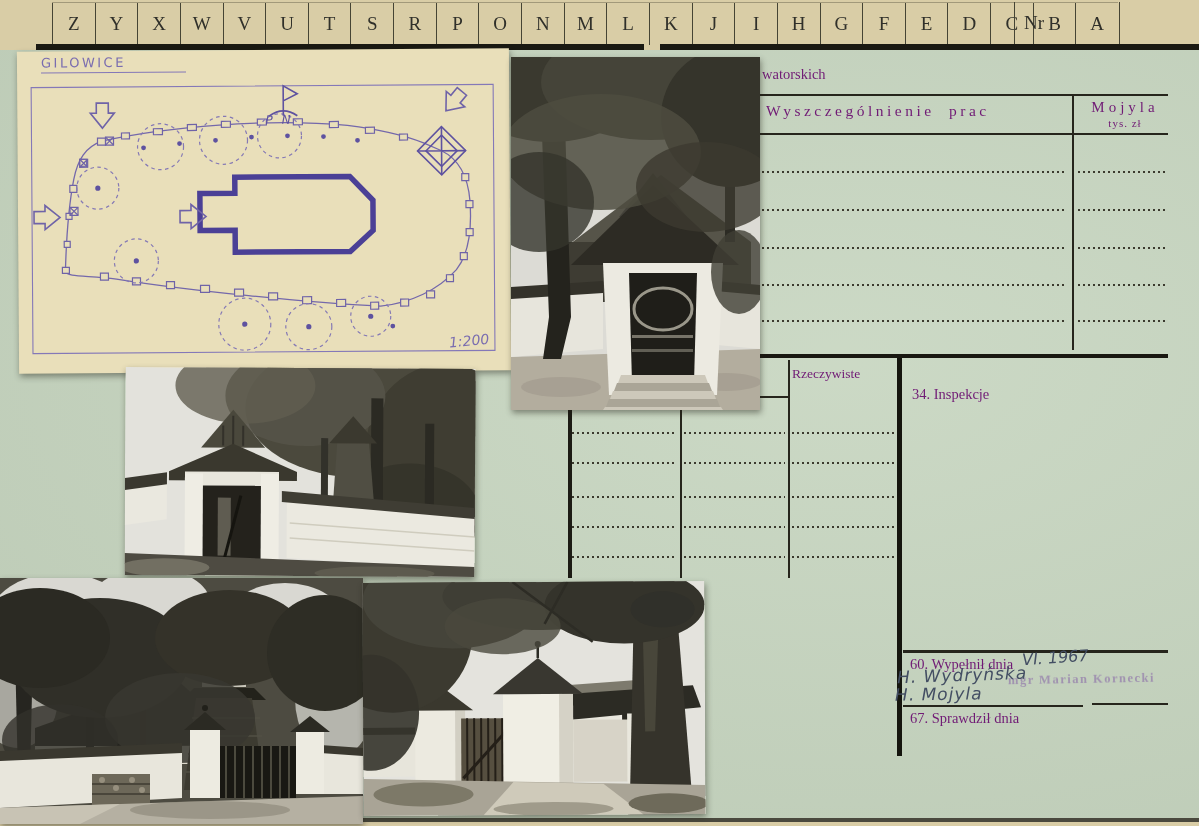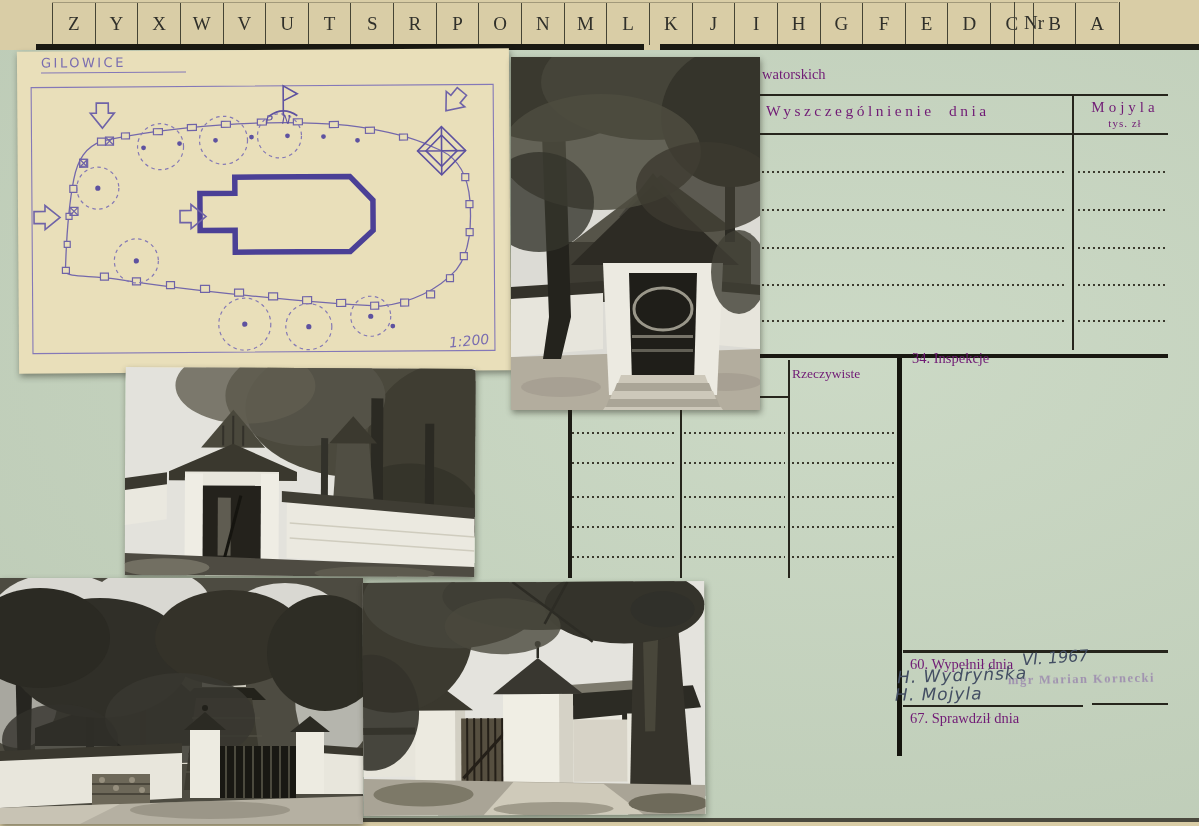--- a/index.html
+++ b/index.html
@@ -60,21 +60,21 @@
 <div class="abs tab-nr" style="left:1014px;top:2px;width:95px;height:42px">Nr</div>
 <div class="abs strip-shadow" style="left:36px;width:608px"></div>
 <div class="abs strip-shadow" style="left:660px;width:539px"></div>
 
 <div class="abs" id="card"></div>
 <div class="abs card-bottom-edge"></div>
 
 <div class="abs ptext" style="left:762px;top:66px;font-size:14.5px">watorskich</div>
 
 <div class="abs sl" style="left:757px;top:94px;width:411px;height:2px"></div>
-<div class="abs ptext" style="left:766px;top:102px;font-size:15.5px;letter-spacing:3.5px;word-spacing:7px">Wyszczególnienie dnia</div>
+<div class="abs ptext" style="left:766px;top:102px;font-size:15.5px;letter-spacing:3.5px;word-spacing:7px">Wyszczególnienie prac</div>
 <div class="abs ptext" style="left:1082px;top:99px;width:86px;text-align:center;font-size:15px;letter-spacing:4px">Mojyla</div>
 <div class="abs ptext" style="left:1082px;top:117px;width:86px;text-align:center;font-size:11px;letter-spacing:1px">tys. zł</div>
 <div class="abs sl" style="left:1072px;top:94px;width:2px;height:256px"></div>
 <div class="abs sl" style="left:757px;top:133px;width:411px;height:2px"></div>
 <div class="abs dot" style="left:757px;top:171px;width:309px"></div>
 <div class="abs dot" style="left:1078px;top:171px;width:90px"></div>
 <div class="abs dot" style="left:757px;top:209px;width:309px"></div>
 <div class="abs dot" style="left:1078px;top:209px;width:90px"></div>
 <div class="abs dot" style="left:757px;top:247px;width:309px"></div>
 <div class="abs dot" style="left:1078px;top:247px;width:90px"></div>
@@ -100,21 +100,21 @@
 <div class="abs dot" style="left:684px;top:496px;width:101px"></div>
 <div class="abs dot" style="left:792px;top:496px;width:102px"></div>
 <div class="abs dot" style="left:572px;top:526px;width:105px"></div>
 <div class="abs dot" style="left:684px;top:526px;width:101px"></div>
 <div class="abs dot" style="left:792px;top:526px;width:102px"></div>
 <div class="abs dot" style="left:572px;top:556px;width:105px"></div>
 <div class="abs dot" style="left:684px;top:556px;width:101px"></div>
 <div class="abs dot" style="left:792px;top:556px;width:102px"></div>
 
 <div class="abs" style="left:897px;top:358px;width:5px;height:398px;background:#15150e"></div>
-<div class="abs ptext" style="left:912px;top:350px;font-size:14.5px">34. Inspekcje</div>
+<div class="abs ptext" style="left:912px;top:386px;font-size:14.5px">34. Inspekcje</div>
 <div class="abs sl" style="left:903px;top:650px;width:265px;height:3px"></div>
 <div class="abs ptext" style="left:910px;top:656px;font-size:14.5px">60. Wypełnił dnia</div>
 <div class="abs hand" style="left:1022px;top:648px;font-size:16px;transform:rotate(-4deg)">VI. 1967</div>
 <div class="abs stamp" style="left:1008px;top:672px;font-size:12.5px;transform:rotate(-1deg)">mgr Marian Kornecki</div>
 <div class="abs hand" style="left:897px;top:665px;font-size:17px;transform:rotate(-2deg);letter-spacing:1px">H. Wydryńska</div>
 <div class="abs hand" style="left:895px;top:684px;font-size:17px;transform:rotate(-1deg);letter-spacing:1px">H. Mojyla</div>
 <div class="abs sl" style="left:903px;top:705px;width:180px;height:2px"></div>
 <div class="abs sl" style="left:1092px;top:703px;width:76px;height:2px"></div>
 <div class="abs ptext" style="left:910px;top:710px;font-size:14.5px">67. Sprawdził dnia</div>
 

